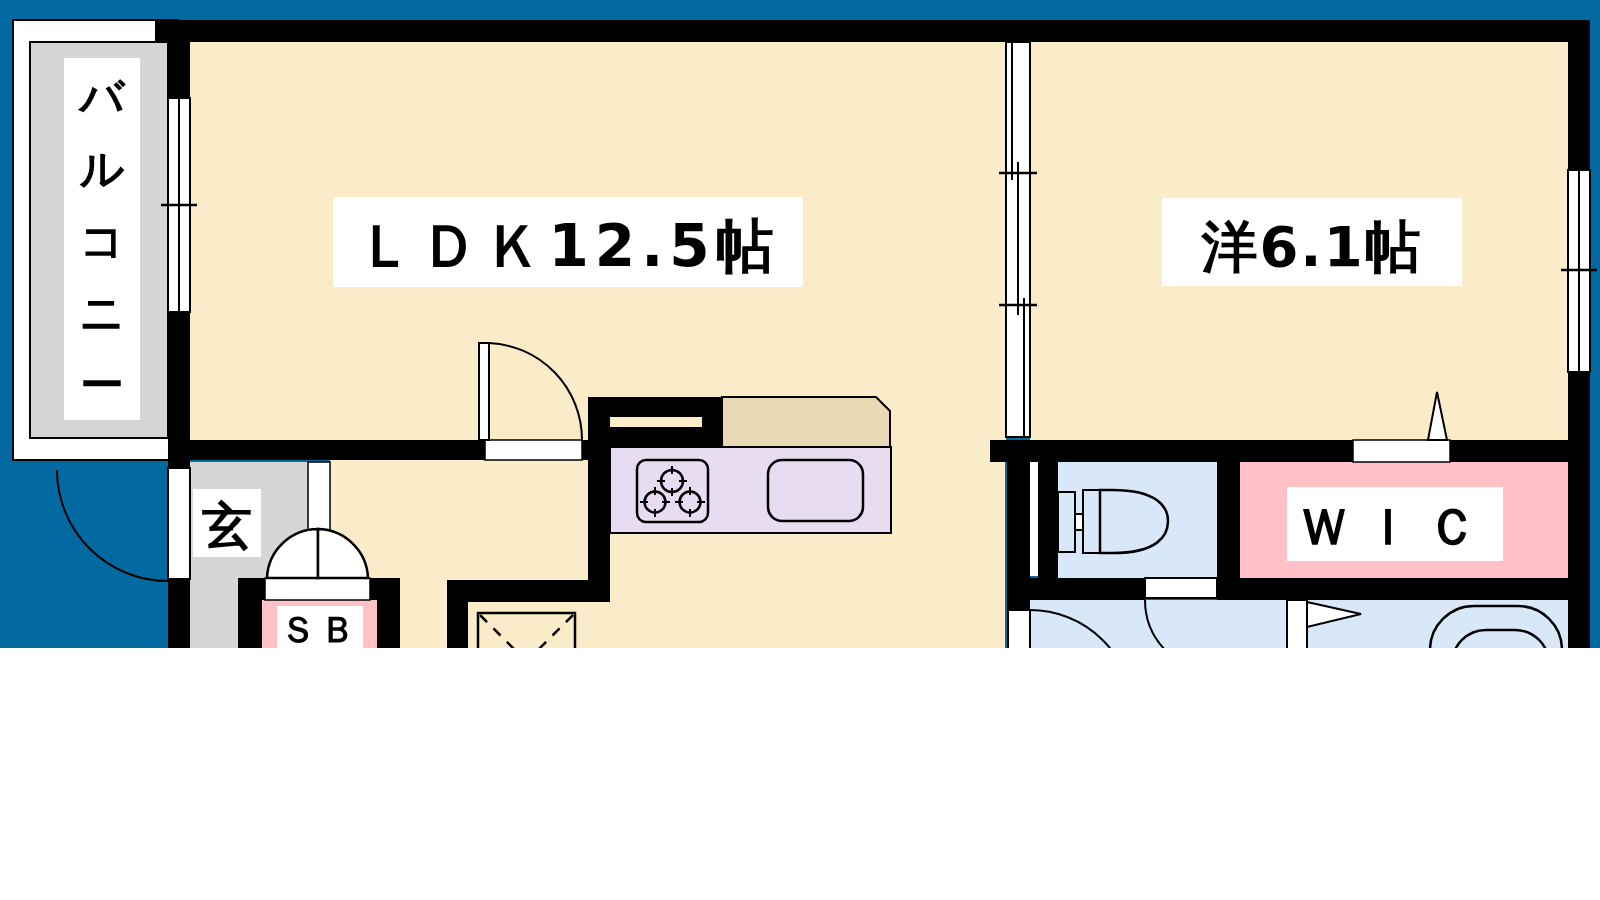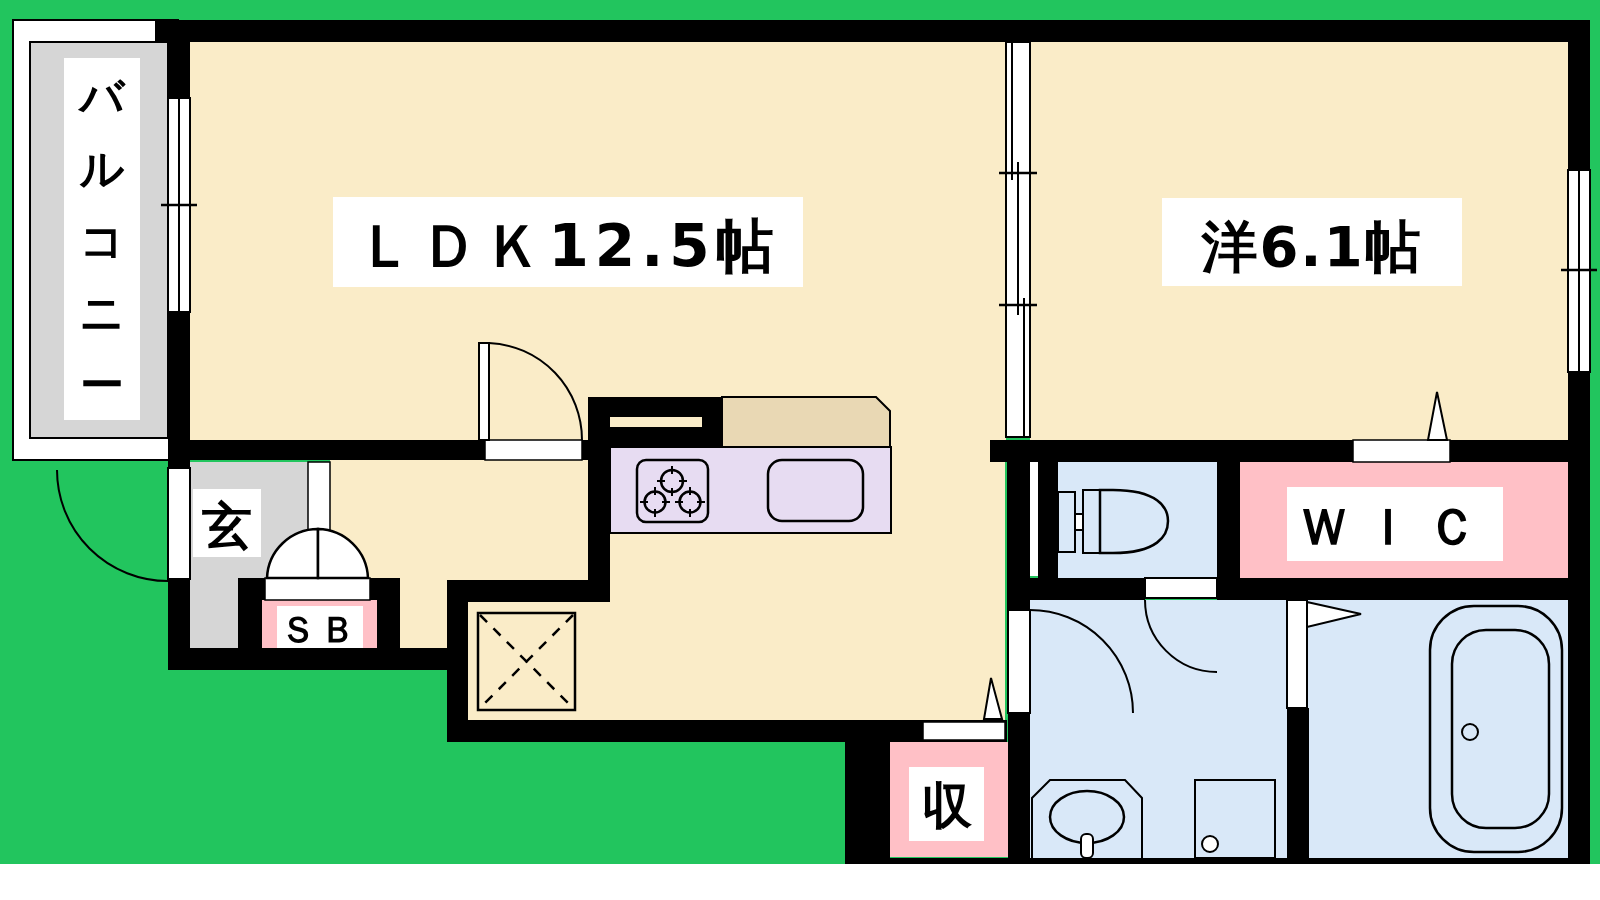--- a/index.html
+++ b/index.html
@@ -1,16 +1,16 @@
 <!DOCTYPE html>
 <html><head>
 <meta charset="utf-8">
 <style>
   html,body{margin:0;padding:0;background:#fff;}
-  .plan-wrap{position:relative;width:1600px;height:864px;background:#22c55e;overflow:hidden;}
+  .plan-wrap{position:relative;width:1600px;height:648px;background:#0369a1;overflow:hidden;}
   svg{display:block;}
   text{font-family:"DejaVu Sans","Liberation Sans",sans-serif;fill:#000;}
   .room-label{font-weight:bold;}
 </style>
 </head>
 <body>
 
 <div class="plan-wrap">
 <svg width="1600" height="900" viewBox="0 0 1600 900">
 

